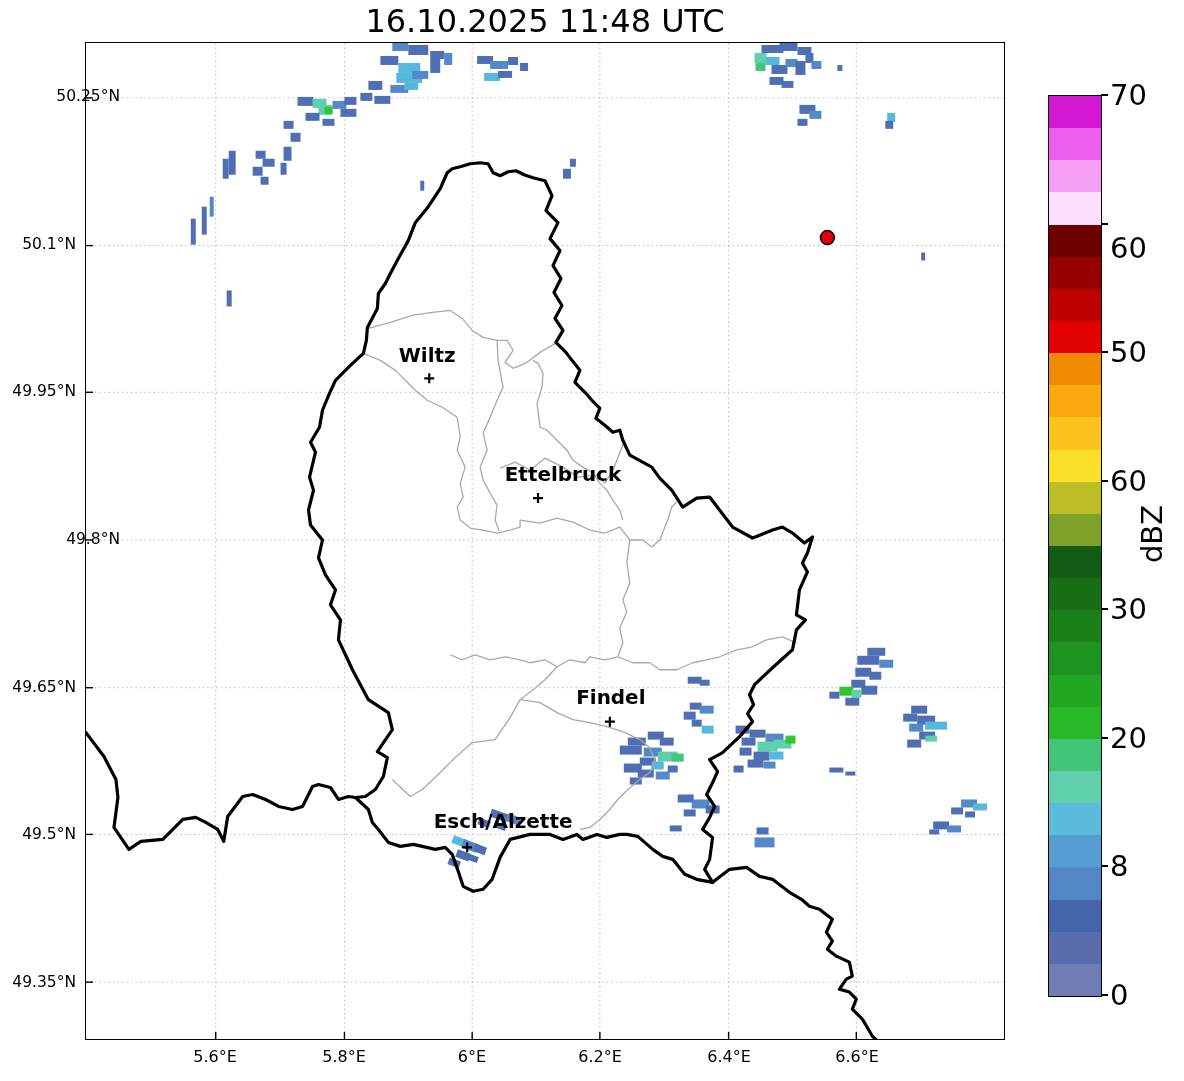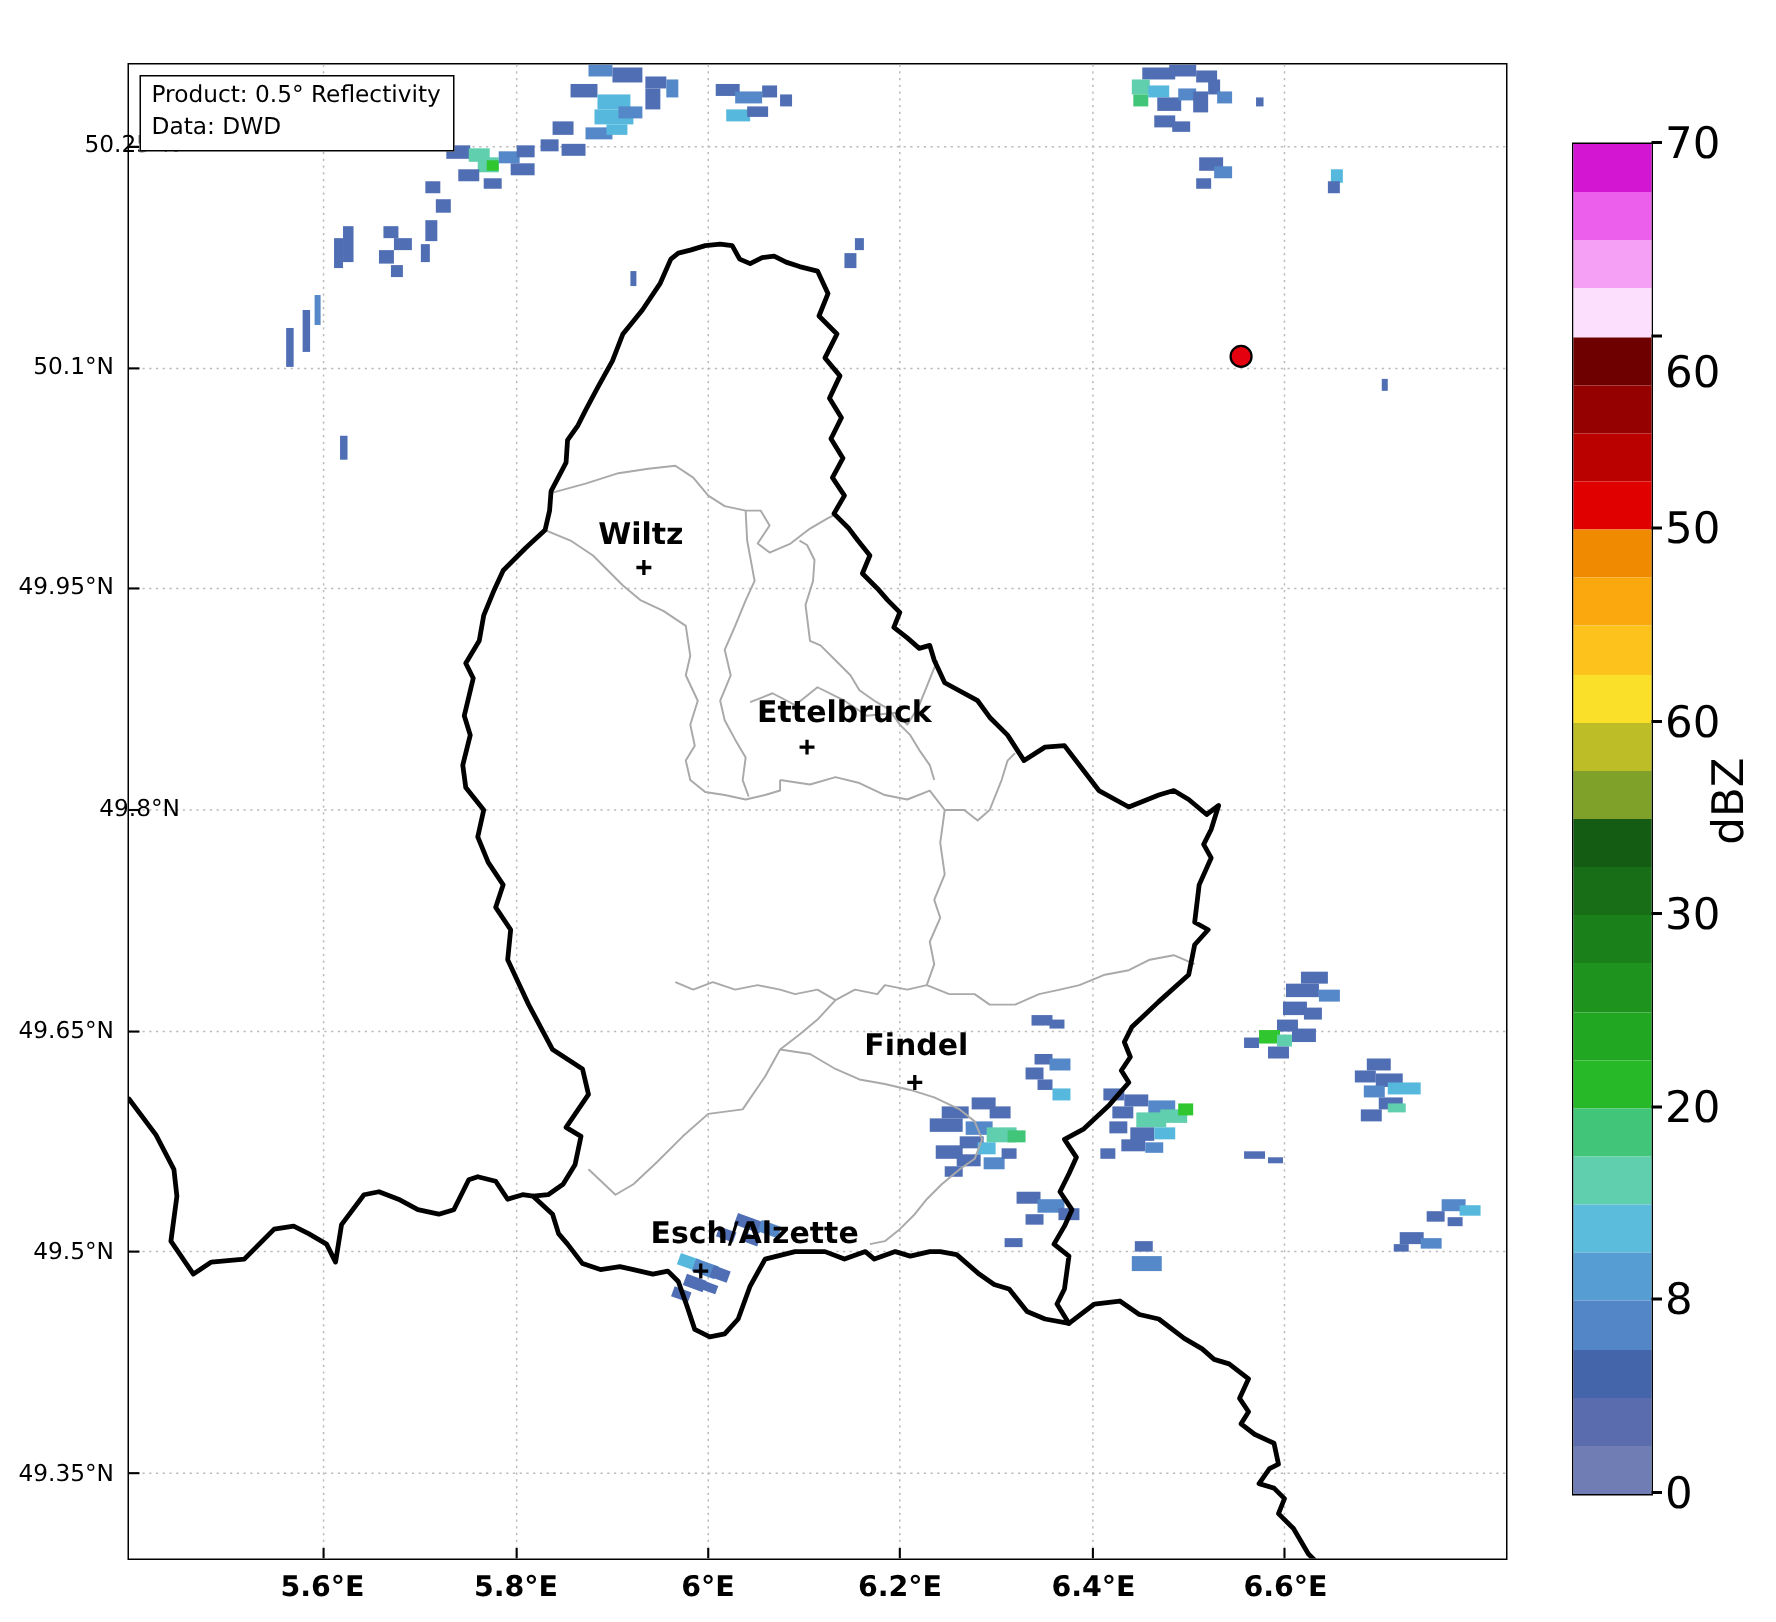--- a/index.html
+++ b/index.html
@@ -6,33 +6,34 @@
   #fig{position:relative;width:1184px;height:1081px;background:#fff;
        font-family:"DejaVu Sans","Liberation Sans",sans-serif;color:#000;overflow:hidden;}
   #title{position:absolute;left:85px;top:4px;width:920px;text-align:center;
          font-size:32px;line-height:1.1;}
   #map{position:absolute;left:85px;top:42px;width:920px;height:998px;
        border:1.7px solid #000;box-sizing:border-box;background:#fff;}
   #mapsvg{position:absolute;left:0;top:0;width:100%;height:100%;}
   #infobox{position:absolute;left:7px;top:7px;border:1.5px solid #000;background:#fff;
            padding:2px 8px 4px 7px;font-size:15.5px;line-height:1.38;z-index:5;}
   .ylab{position:absolute;width:76px;text-align:right;font-size:15.5px;line-height:1;}
-  .xlab{position:absolute;width:90px;text-align:center;font-size:19px;line-height:1;font-weight:bold;}
+  .xlab{position:absolute;width:90px;text-align:center;font-size:16px;line-height:1;}
   #cbar{position:absolute;left:1048px;top:95px;width:52px;height:900px;
         border:1.7px solid #000;box-sizing:content-box;display:flex;flex-direction:column;}
   .cbseg{flex:1 1 auto;}
   .cblab{position:absolute;left:1110px;font-size:29px;line-height:1;}
   .cbtick{position:absolute;left:1101px;width:7px;height:2px;background:#000;}
   #dbz{position:absolute;left:1112px;top:531px;width:90px;text-align:center;
        font-size:29px;transform:translate(-5px,-14px) rotate(-90deg);transform-origin:center;}
 </style>
 </head>
 <body>
 
 <div id="fig">
+  <div id="title">16.10.2025 11:48 UTC</div>
 
   <div id="map">
     <svg id="mapsvg" viewBox="0 0 920 998" preserveAspectRatio="none">
         <line x1="130" y1="0" x2="130" y2="998" stroke="#bbbbbb" stroke-width="1" stroke-dasharray="1.5 3"></line>
         <line x1="259" y1="0" x2="259" y2="998" stroke="#bbbbbb" stroke-width="1" stroke-dasharray="1.5 3"></line>
         <line x1="387" y1="0" x2="387" y2="998" stroke="#bbbbbb" stroke-width="1" stroke-dasharray="1.5 3"></line>
         <line x1="515" y1="0" x2="515" y2="998" stroke="#bbbbbb" stroke-width="1" stroke-dasharray="1.5 3"></line>
         <line x1="644" y1="0" x2="644" y2="998" stroke="#bbbbbb" stroke-width="1" stroke-dasharray="1.5 3"></line>
         <line x1="772" y1="0" x2="772" y2="998" stroke="#bbbbbb" stroke-width="1" stroke-dasharray="1.5 3"></line>
         <line x1="0" y1="55" x2="920" y2="55" stroke="#bbbbbb" stroke-width="1" stroke-dasharray="1.5 3"></line>
@@ -217,24 +218,20 @@
         <circle cx="743" cy="195" r="7" fill="#e4000f" stroke="#000000" stroke-width="1.5"></circle>
         <path d="M339,336 H349 M344,331 V341" stroke="#000" stroke-width="2.2"></path>
         <text x="342" y="320" text-anchor="middle" font-size="20px" font-weight="bold" fill="#000" font-family="&quot;DejaVu Sans&quot;,&quot;Liberation Sans&quot;,sans-serif">Wiltz</text>
         <path d="M448,456 H458 M453,451 V461" stroke="#000" stroke-width="2.2"></path>
         <text x="478" y="439" text-anchor="middle" font-size="20px" font-weight="bold" fill="#000" font-family="&quot;DejaVu Sans&quot;,&quot;Liberation Sans&quot;,sans-serif">Ettelbruck</text>
         <path d="M520,680 H530 M525,675 V685" stroke="#000" stroke-width="2.2"></path>
         <text x="526" y="662" text-anchor="middle" font-size="20px" font-weight="bold" fill="#000" font-family="&quot;DejaVu Sans&quot;,&quot;Liberation Sans&quot;,sans-serif">Findel</text>
         <path d="M377,806 H387 M382,801 V811" stroke="#000" stroke-width="2.2"></path>
         <text x="418" y="787" text-anchor="middle" font-size="20px" font-weight="bold" fill="#000" font-family="&quot;DejaVu Sans&quot;,&quot;Liberation Sans&quot;,sans-serif">Esch/Alzette</text>
       </svg>
-    <div id="infobox">
-      <div>Product: 0.5° Reflectivity</div>
-      <div>Data: DWD</div>
-    </div>
   </div>
 
   <div id="yaxis">
       <div class="ylab" style="left: 0px; top: 89px; padding-left: 44px;">50.25°N</div>
       <div class="ylab" style="left: 0px; top: 237px;">50.1°N</div>
       <div class="ylab" style="left: 0px; top: 384px;">49.95°N</div>
       <div class="ylab" style="left: 0px; top: 532px; margin-left: 44px;">49.8°N</div>
       <div class="ylab" style="left: 0px; top: 680px;">49.65°N</div>
       <div class="ylab" style="left: 0px; top: 827px;">49.5°N</div>
       <div class="ylab" style="left: 0px; top: 975px;">49.35°N</div>

